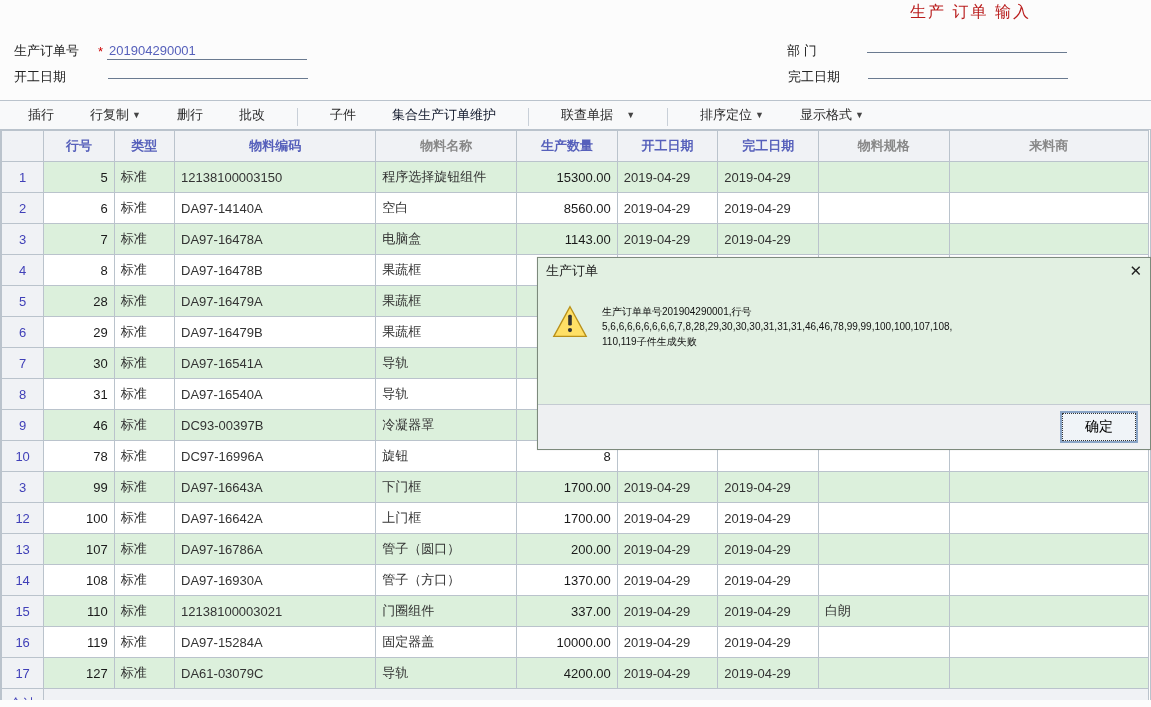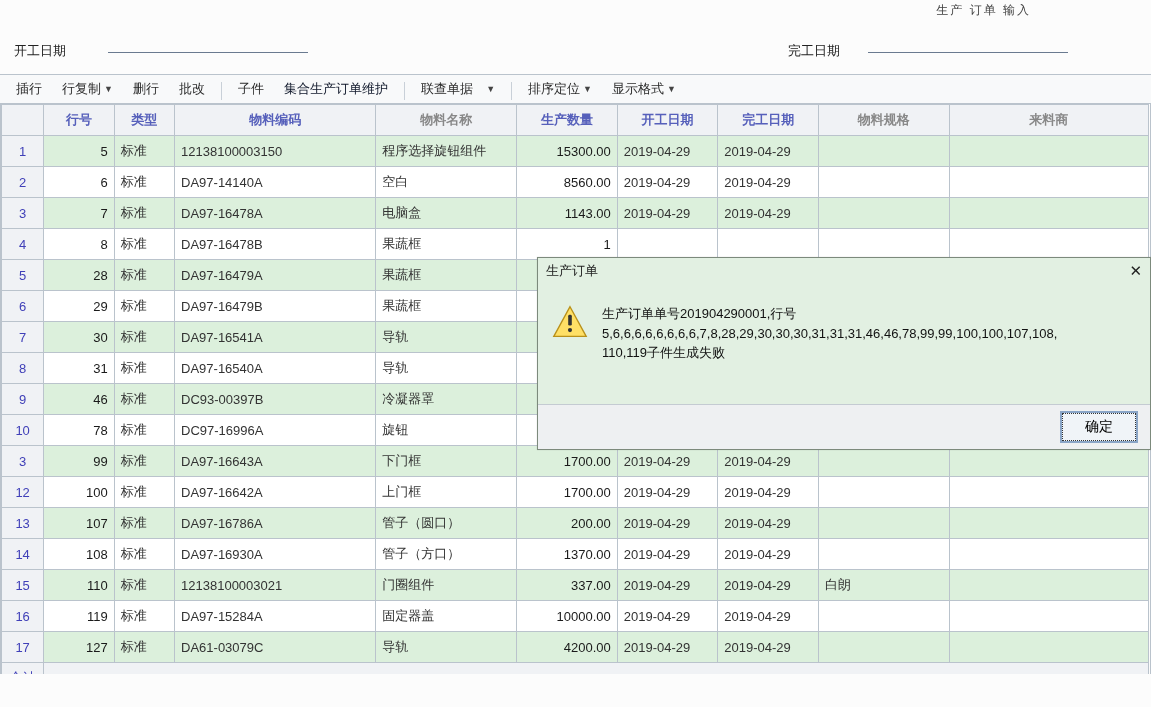--- a/index.html
+++ b/index.html
@@ -9,22 +9,22 @@
   background: #fcfcfc;
   color: #333;
   width: 1151px;
   height: 707px;
   overflow: hidden;
   position: relative;
 }
 .window-title-area {
   text-align: right;
   padding: 2px 120px 4px 0;
-  color: #404040;
-  font-size: 12px;
+  color: #b91c1c;
+  font-size: 16px;
   letter-spacing: 2px;
   height: 30px;
 }
 .form-area {
   padding: 12px 14px 6px 14px;
 }
 .form-row {
   display: flex;
   gap: 40px;
   margin-bottom: 8px;
@@ -45,22 +45,22 @@
   color: #5660bb;
 }
 .form-field.right { margin-left: 440px; }
 .form-field.right .label { width: 80px; }
 .toolbar {
   display: flex;
   align-items: flex-end;
   border: 1px solid #bac3cc;
   border-left: none; border-right: none;
   background: #f8f9fa;
-  padding: 3px 8px;
-  gap: 4px;
+  padding: 3px 20px;
+  gap: 20px;
 }
 .tb-sep { width: 1px; height: 18px; background: #c9d0d8; margin: 0 4px; }
 .tb-btn {
   padding: 2px 8px;
   color: #2b2b2b;
   cursor: default;
   display: flex;
   align-items: center;
   gap: 3px;
 }
@@ -128,21 +128,21 @@
   gap: 14px;
   align-items: flex-start;
   min-height: 120px;
 }
 .warn-icon {
   width: 36px; height: 36px;
   flex-shrink: 0;
 }
 .dialog-msg {
   color: #111;
-  font-size: 13px;
+  font-size: 10px;
   line-height: 1.5;
   word-break: break-all;
 }
 .dialog-footer {
   background: #eef0f2;
   border-top: 1px solid #c4cbd2;
   padding: 8px 14px;
   text-align: right;
 }
 .dialog-ok {
@@ -152,20 +152,31 @@
   padding: 4px 22px;
   font-size: 14px;
 }
 </style>
 </head>
 <body>
 
 <div class="window-title-area">生产 订单 输入</div>
 
 <div class="form-area">
+  <div class="form-row">
+    <div class="form-field">
+      <span class="label">生产订单号</span>
+      <span class="required">*</span>
+      <span class="input">201904290001</span>
+    </div>
+    <div class="form-field right">
+      <span class="label">部 门</span>
+      <span class="input"></span>
+    </div>
+  </div>
   <div class="form-row">
     <div class="form-field">
       <span class="label">开工日期</span>
       <span class="input" style="margin-left:14px"></span>
     </div>
     <div class="form-field right">
       <span class="label">完工日期</span>
       <span class="input"></span>
     </div>
   </div>

